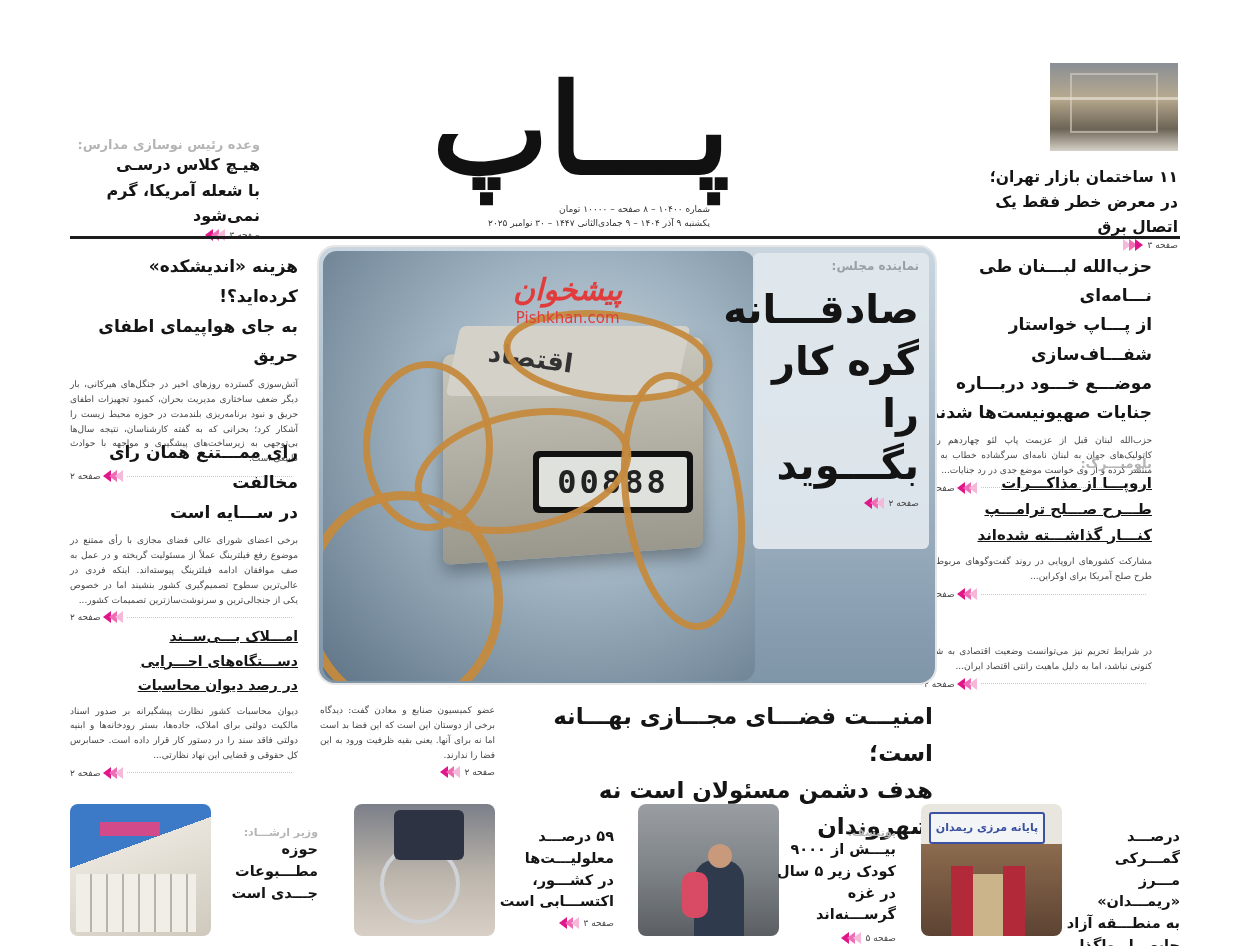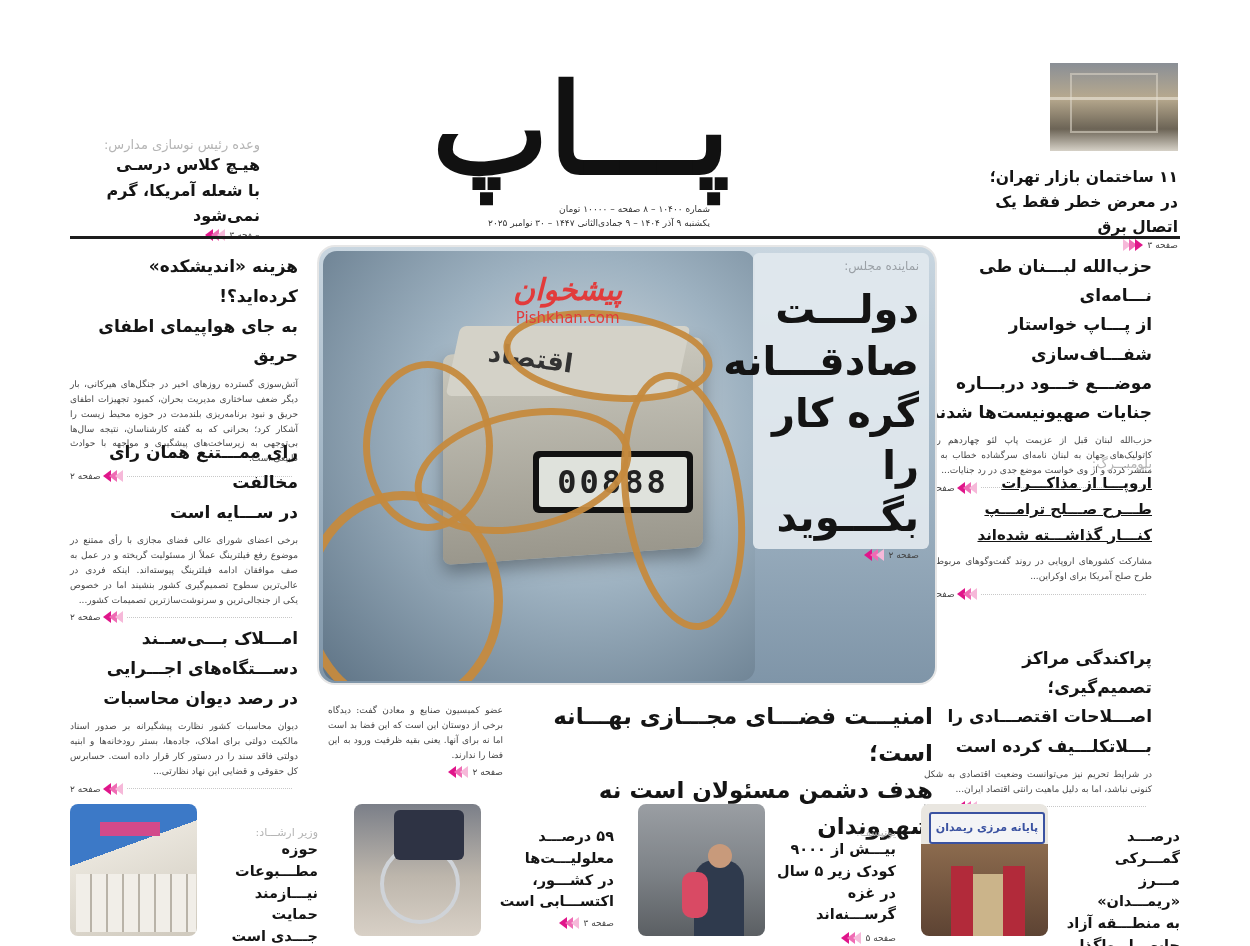--- a/index.html
+++ b/index.html
@@ -8,21 +8,21 @@
 
   
   .logo {
     position: absolute; left: 470px; top: 55px; width: 260px; height: 150px;
     font-family: "DejaVu Serif", serif; font-weight: 900; font-size: 124px;
     line-height: 150px; text-align: center; color: #111; letter-spacing: -4px;
   }
   .issue-line { position: absolute; left: 470px; width: 240px; font-size: 9px; color: #333; text-align: right; white-space: nowrap; }
   .masthead-rule { position: absolute; left: 70px; top: 236px; width: 1110px; height: 3px; background: #1c1c1c; }
 
-  .kicker { color: #b5b5b5; font-weight: 400; font-size: 13px; }
+  .kicker { color: #b5b5b5; font-weight: 700; font-size: 13px; }
   .hl { font-weight: 900; color: #151515; line-height: 1.45; }
   .body-text { font-family: "DejaVu Serif", serif; font-size: 9px; color: #444; line-height: 1.65; text-align: justify; }
 
   .pageref { display: flex; align-items: center; gap: 4px; font-size: 9px; color: #444; direction: rtl; }
   .chev { display: inline-flex; direction: ltr; }
   .chev span { display: inline-block; width: 0; height: 0; border-top: 6px solid transparent; border-bottom: 6px solid transparent; margin-left: -2px; }
   .chev.left span { border-right: 8px solid; }
   .chev.right span { border-left: 8px solid; }
   .chev span:nth-child(1) { border-right-color: #e0158a; border-left-color: #f6b8d9; }
   .chev span:nth-child(2) { border-right-color: #ef6bb4; border-left-color: #ef6bb4; }
@@ -47,21 +47,21 @@
   .lcd-inner { width: 100%; height: 100%; background: #dfe2dc; border-radius: 3px; font-family: "DejaVu Sans Mono", monospace; font-size: 32px; font-weight: 700; letter-spacing: 3px; color: #222; text-align: center; line-height: 50px; direction: ltr; }
   .rope { position: absolute; border: 7px solid #c58a3e; border-radius: 50%; opacity: 0.95; }
   .watermark { position: absolute; left: 190px; top: 20px; text-align: center; color: #e23b3b; direction: rtl; }
   .watermark .wm-fa { font-family: "DejaVu Serif", serif; font-size: 30px; font-weight: 700; font-style: italic; line-height: 38px; }
   .watermark .wm-en { font-size: 15px; direction: ltr; }
 
   .hero-panel { position: absolute; right: 6px; top: 6px; width: 176px; height: 296px; background: rgba(225,232,238,0.93); border-radius: 6px; padding: 6px 10px; }
   .hero-panel .kicker { font-size: 12px; color: #9aa0a6; }
   .hero-hl { font-size: 40px; font-weight: 900; line-height: 1.3; color: #141414; margin-top: 10px; }
 
-  .thumb { position: absolute; width: 127px; height: 132px; border-radius: 8px; overflow: hidden; }
+  .thumb { position: absolute; width: 141px; height: 132px; border-radius: 8px; overflow: hidden; }
 </style>
 </head>
 <body>
 
 <div class="logo">پـــاپ</div>
 <div class="issue-line" style="top:204px;">شماره ۱۰۴۰۰ – ۸ صفحه – ۱۰۰۰۰ تومان</div>
 <div class="issue-line" style="top:218px;">یکشنبه ۹ آذر ۱۴۰۴ – ۹ جمادی‌الثانی ۱۴۴۷ – ۳۰ نوامبر ۲۰۲۵</div>
 
 <div class="story" style="left:70px; top:137px; width:190px; text-align:right;">
   <div class="kicker">وعده رئیس نوسازی مدارس:</div>
@@ -130,21 +130,21 @@
       <span class="chev left" style="order:2">
           <span></span>
           <span></span>
           <span></span>
         </span>
       <span class="dotted" style="order:1"></span>
     </div>
   </div>
 
   <div style="margin-top:8px;">
-    <div class="hl" style="font-size:17px; line-height:1.75;">
+    <div class="hl" style="font-size:14px; line-height:1.75;text-decoration:underline;">
       <div>امـــلاک بـــی‌ســند</div>
       <div>دســـتگاه‌های اجـــرایی</div>
       <div>در رصد دیوان محاسبات</div>
     </div>
     <div class="body-text" style="margin-top:6px;">دیوان محاسبات کشور نظارت پیشگیرانه بر صدور اسناد مالکیت دولتی برای املاک، جاده‌ها، بستر رودخانه‌ها و ابنیه دولتی فاقد سند را در دستور کار قرار داده است. حسابرس کل حقوقی و قضایی این نهاد نظارتی...</div>
     <div class="pageref" style="margin-top:4px;">
       <span style="order:3">صفحه ۲</span>
       <span class="chev left" style="order:2">
           <span></span>
           <span></span>
@@ -189,25 +189,20 @@
       <span class="chev left" style="order:2">
           <span></span>
           <span></span>
           <span></span>
         </span>
       <span class="dotted" style="order:1"></span>
     </div>
   </div>
 
   <div style="margin-top:8px;">
-    <div class="hl" style="font-size:17px; line-height:1.72;">
-      <div>پراکندگی مراکز تصمیم‌گیری؛</div>
-      <div>اصـــلاحات اقتصـــادی را</div>
-      <div>بـــلاتکلـــیف کرده است</div>
-    </div>
     <div class="body-text" style="margin-top:6px;">در شرایط تحریم نیز می‌توانست وضعیت اقتصادی به شکل کنونی نباشد، اما به دلیل ماهیت رانتی اقتصاد ایران...</div>
     <div class="pageref" style="margin-top:4px;">
       <span style="order:3">صفحه ۲</span>
       <span class="chev left" style="order:2">
           <span></span>
           <span></span>
           <span></span>
         </span>
       <span class="dotted" style="order:1"></span>
     </div>
@@ -228,21 +223,20 @@
     <div class="rope" style="left:-20px; top:240px; width:200px; height:220px; border-width:9px;"></div>
     <div class="rope" style="left:300px; top:120px; width:120px; height:260px; transform:rotate(-8deg);"></div>
     <div class="watermark">
       <div class="wm-fa">پیشخوان</div>
       <div class="wm-en">Pishkhan.com</div>
     </div>
   </div>
   <div class="hero-panel">
     <div class="kicker">نماینده مجلس:</div>
     <div class="hero-hl">
-      <div>دولـــت</div>
       <div>صادقـــانه</div>
       <div>گره کار را</div>
       <div>بگـــوید</div>
     </div>
     <div class="pageref" style="justify-content:flex-start; margin-top:6px;">
       <span>صفحه ۲</span>
       <span class="chev left">
           <span></span>
           <span></span>
           <span></span>
@@ -250,21 +244,21 @@
     </div>
   </div>
 </div>
 
 <div class="story" style="left:505px; top:698px; width:428px; text-align:right;">
   <div class="hl" style="font-size:23px; line-height:1.6;">
     <div>امنیـــت فضـــای مجـــازی بهـــانه است؛</div>
     <div>هدف دشمن مسئولان است نه شهروندان</div>
   </div>
 </div>
-<div class="story" style="left:328px; top:703px; width:175px;">
+<div class="story" style="left:320px; top:703px; width:175px;">
   <div class="body-text">عضو کمیسیون صنایع و معادن گفت: دیدگاه برخی از دوستان این است که این فضا بد است اما نه برای آنها. یعنی بقیه ظرفیت ورود به این فضا را ندارند.</div>
   <div class="pageref" style="margin-top:4px; justify-content:flex-end; direction:ltr;">
     <span class="chev left">
         <span></span>
         <span></span>
         <span></span>
       </span>
     <span>صفحه ۲</span>
   </div>
 </div>
@@ -329,17 +323,16 @@
 </div>
 
 <div class="thumb" style="left:70px; top:804px; background:linear-gradient(160deg,#3c79c7 0%,#3c79c7 35%,#e9e5dc 35%,#cfc9bd 100%);">
   <div style="position:absolute; left:6px; top:70px; width:120px; height:58px; background:repeating-linear-gradient(90deg,#f1eee8 0 14px,#b9b3a8 14px 16px);"></div>
   <div style="position:absolute; left:30px; top:18px; width:60px; height:14px; background:#d24a8a;"></div>
 </div>
 <div class="story" style="left:208px; top:826px; width:110px; text-align:right;">
   <div class="kicker" style="font-size:11px;">وزیر ارشـــاد:</div>
   <div class="hl" style="font-size:14.5px; line-height:1.5;">
     <div>حوزه مطـــبوعات</div>
-    <div>نیـــازمند حمایت</div>
     <div>جـــدی است</div>
   </div>
 
 </div>
 
 </body></html>

